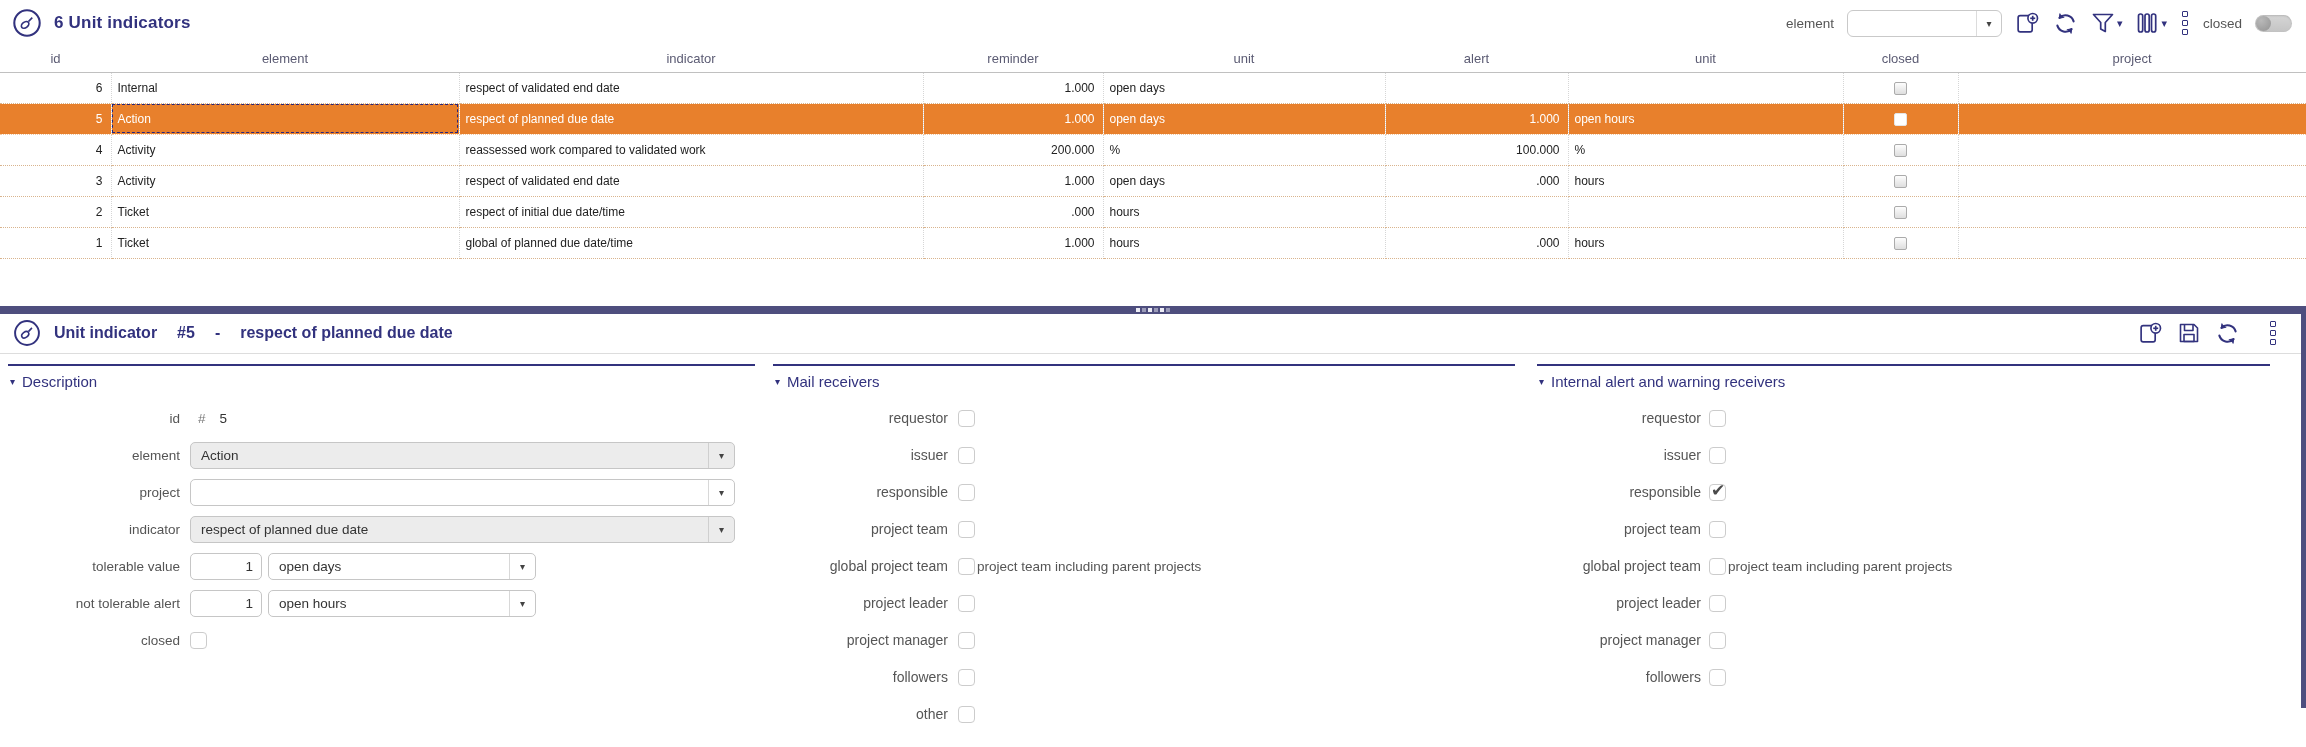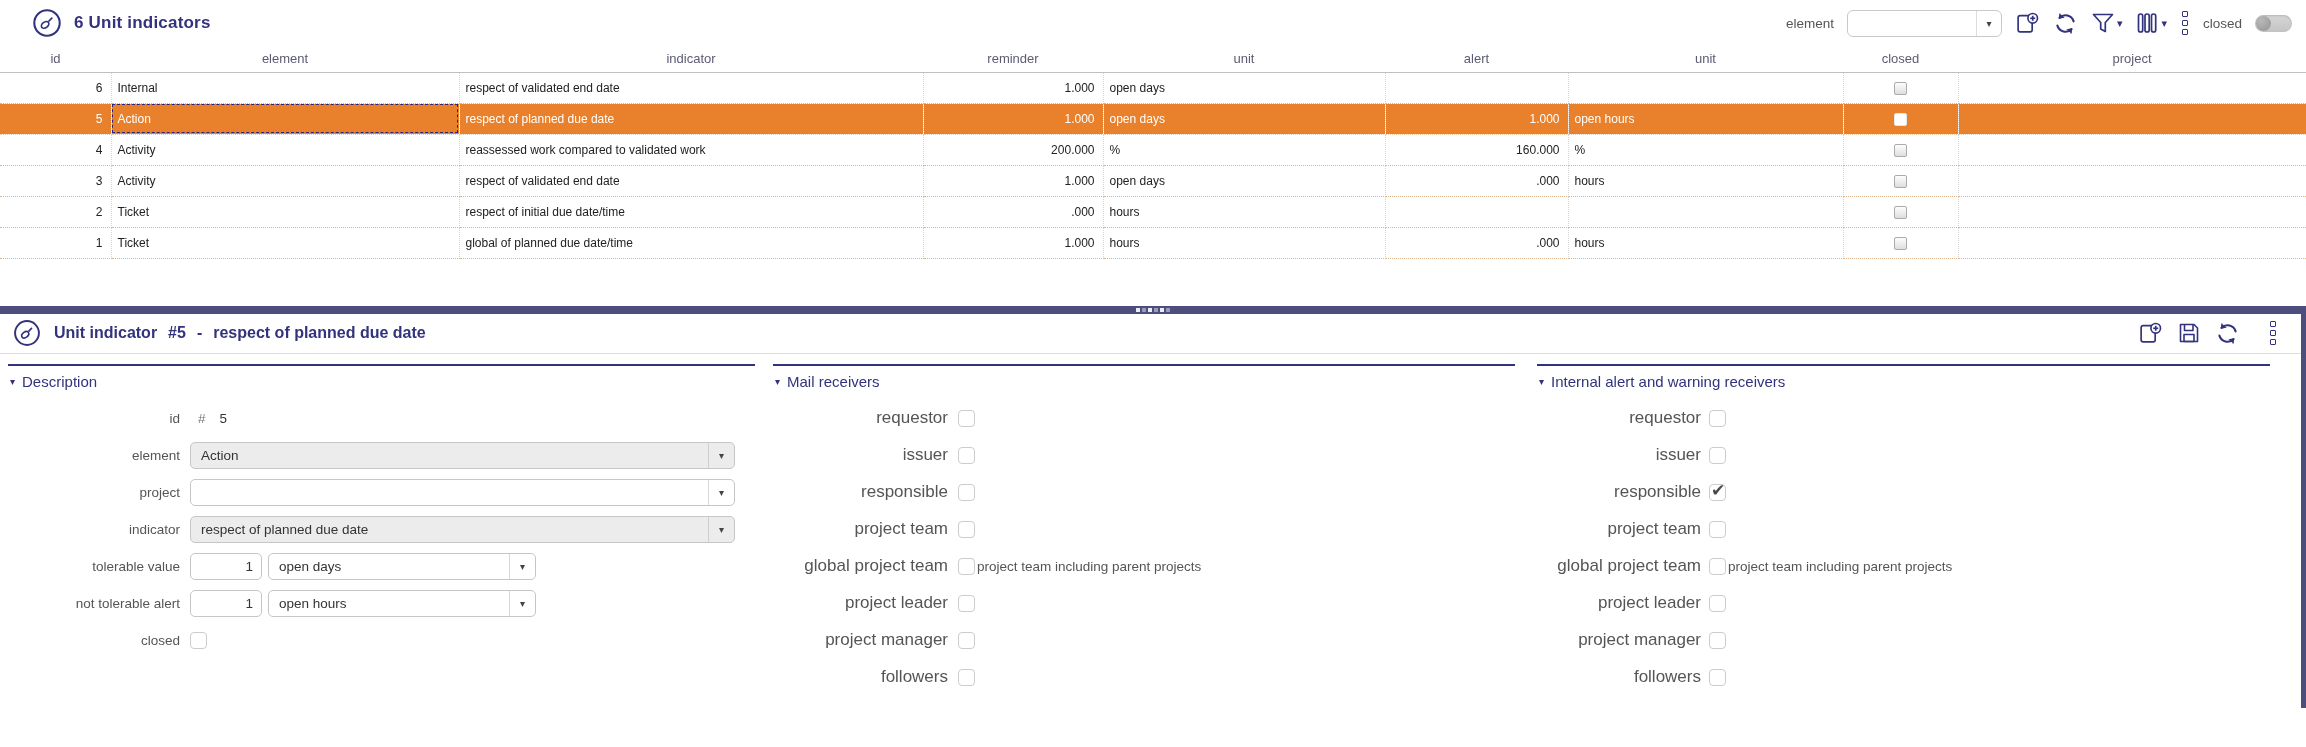--- a/index.html
+++ b/index.html
@@ -5,21 +5,21 @@
   * { box-sizing: border-box; margin: 0; padding: 0; }
   html,body { background:#fff; }
   body {
     width: 2306px; height: 747px; overflow: hidden;
     font-family: "Liberation Sans", "DejaVu Sans", sans-serif;
     color:#333;
   }
   .app { width:2306px; height:747px; position:relative; background:#fff; }
 
   
-  .topbar { height:46px; display:flex; align-items:center; padding:0 14px 0 10px;margin-left:20px; }
+  .topbar { height:46px; display:flex; align-items:center; padding:0 14px 0 10px; }
   .brand-icon { width:34px; height:34px; display:flex; align-items:center; justify-content:center; }
   .page-title { font-size:17px; font-weight:bold; color:#32327e; margin-left:10px; letter-spacing:.2px; }
   .topbar-right { margin-left:auto; display:flex; align-items:center; gap:13px; }
   .lbl { font-size:13.5px; color:#555; }
   .combo { display:flex; align-items:center; height:27px; border:1px solid #c9c9c9; border-radius:6px; background:#fff; overflow:hidden; }
   .combo-val { flex:1; padding:0 8px; font-size:13.5px; color:#333; }
   .combo-arrow { width:25px; height:100%; display:flex; align-items:center; justify-content:center; border-left:1px solid #dcdcdc; color:#444; font-size:10px; }
   .combo.w155 { width:155px; }
   .tool-icon { display:flex; align-items:center; cursor:pointer; }
   .caret { color:#32327e; font-size:11px; margin-left:2px; }
@@ -46,21 +46,21 @@
   .splitter { height:8px; background:#4e4e7e; display:flex; align-items:center; justify-content:center; cursor:row-resize; }
   .splitter .dots { display:flex; gap:2px; }
   .splitter .dots i { width:4px; height:4px; display:block; }
   .splitter .dots i:nth-child(odd) { background:#ececf4; }
   .splitter .dots i:nth-child(even) { background:#9a9ab8; }
 
   
   .detail { position:relative; height:394px; }
   .right-rail { position:absolute; right:0; top:-8px; bottom:0; width:5px; background:#4e4e7e; }
   .detail-header { height:40px; display:flex; align-items:center; padding:0 14px 0 10px; border-bottom:1px solid #ddd; }
-  .detail-title { display:flex; align-items:baseline; margin-left:10px; font-size:16px; font-weight:bold; color:#32327e; }
+  .detail-title { display:flex; align-items:baseline; margin-left:10px; font-size:16px; font-weight:bold; color:#32327e;gap:9px; }
   .detail-title span { margin-right:11px; }
   .detail-icons { margin-left:auto; display:flex; align-items:center; gap:14px; margin-right:14px; }
   .detail-icons .kebab { margin-left:14px; }
 
   .detail-body { display:flex; padding:10px 0 0 8px; }
   .col { }
   .col1 { width:747px; }
   .col2 { width:742px; margin-left:18px; }
   .col3 { width:733px; margin-left:22px; }
   .sec-line { border-top:2px solid #32327e; }
@@ -75,21 +75,21 @@
   .select .val { flex:1; padding:0 10px; font-size:13.5px; color:#333; white-space:nowrap; }
   .select .arr { width:26px; height:100%; display:flex; align-items:center; justify-content:center; border-left:1px solid #d8d8d8; color:#444; font-size:10px; }
   .select.dis { background:#ececec; }
   .select.dis .arr { border-left-color:#cfcfcf; }
   .select.w545 { width:545px; }
   .select.w268 { width:268px; margin-left:6px; }
   .num-input { width:72px; height:27px; border:1px solid #c6c6c6; border-radius:5px; text-align:right; padding-right:8px; font-size:13.5px; color:#333; font-family:"Liberation Sans","DejaVu Sans",sans-serif; background:#fff; }
   .cb { position:relative; width:17px; height:17px; border:1px solid #ccc; border-radius:4px; background:#fff; flex:none; }
   .cb.checked::after { content:"\2714"; position:absolute; left:1px; top:-5px; font-size:17px; color:#4a4a4a; }
   .crow { height:37px; display:flex; align-items:center; }
-  .clabel { width:185px; text-align:right; padding-right:10px; font-size:17px; color:#555; flex:none; }
+  .clabel { width:185px; text-align:right; padding-right:10px; font-size:14px; color:#555; flex:none; }
   .col3 .clabel { width:172px; padding-right:8px; }
   .note { font-size:13.5px; color:#555; margin-left:2px; }
 
   svg.icon { display:block; }
 </style>
 </head>
 <body>
 
 <div class="app">
 
@@ -200,21 +200,21 @@
         <td>open hours</td>
         <td class="cbcell"><span class="tbl-cb"></span></td>
         <td></td>
       </tr>
       <tr>
         <td class="num">4</td>
         <td>Activity</td>
         <td>reassessed work compared to validated work</td>
         <td class="num">200.000</td>
         <td>%</td>
-        <td class="num">160.000</td>
+        <td class="num">100.000</td>
         <td>%</td>
         <td class="cbcell"><span class="tbl-cb"></span></td>
         <td></td>
       </tr>
       <tr>
         <td class="num">3</td>
         <td>Activity</td>
         <td>respect of validated end date</td>
         <td class="num">1.000</td>
         <td>open days</td>
@@ -401,20 +401,24 @@
               <span class="cb"></span>
             </div>
           <div class="crow">
               <span class="clabel">project manager</span>
               <span class="cb"></span>
             </div>
           <div class="crow">
               <span class="clabel">followers</span>
               <span class="cb"></span>
             </div>
+          <div class="crow">
+              <span class="clabel">other</span>
+              <span class="cb"></span>
+            </div>
         </div>
       </div>
 
       <div class="col col3">
         <div class="sec-line"></div>
         <div class="sec-title">
           <span class="tri">▾</span>
           <span>Internal alert and warning receivers</span>
         </div>
         <div class="rows">

